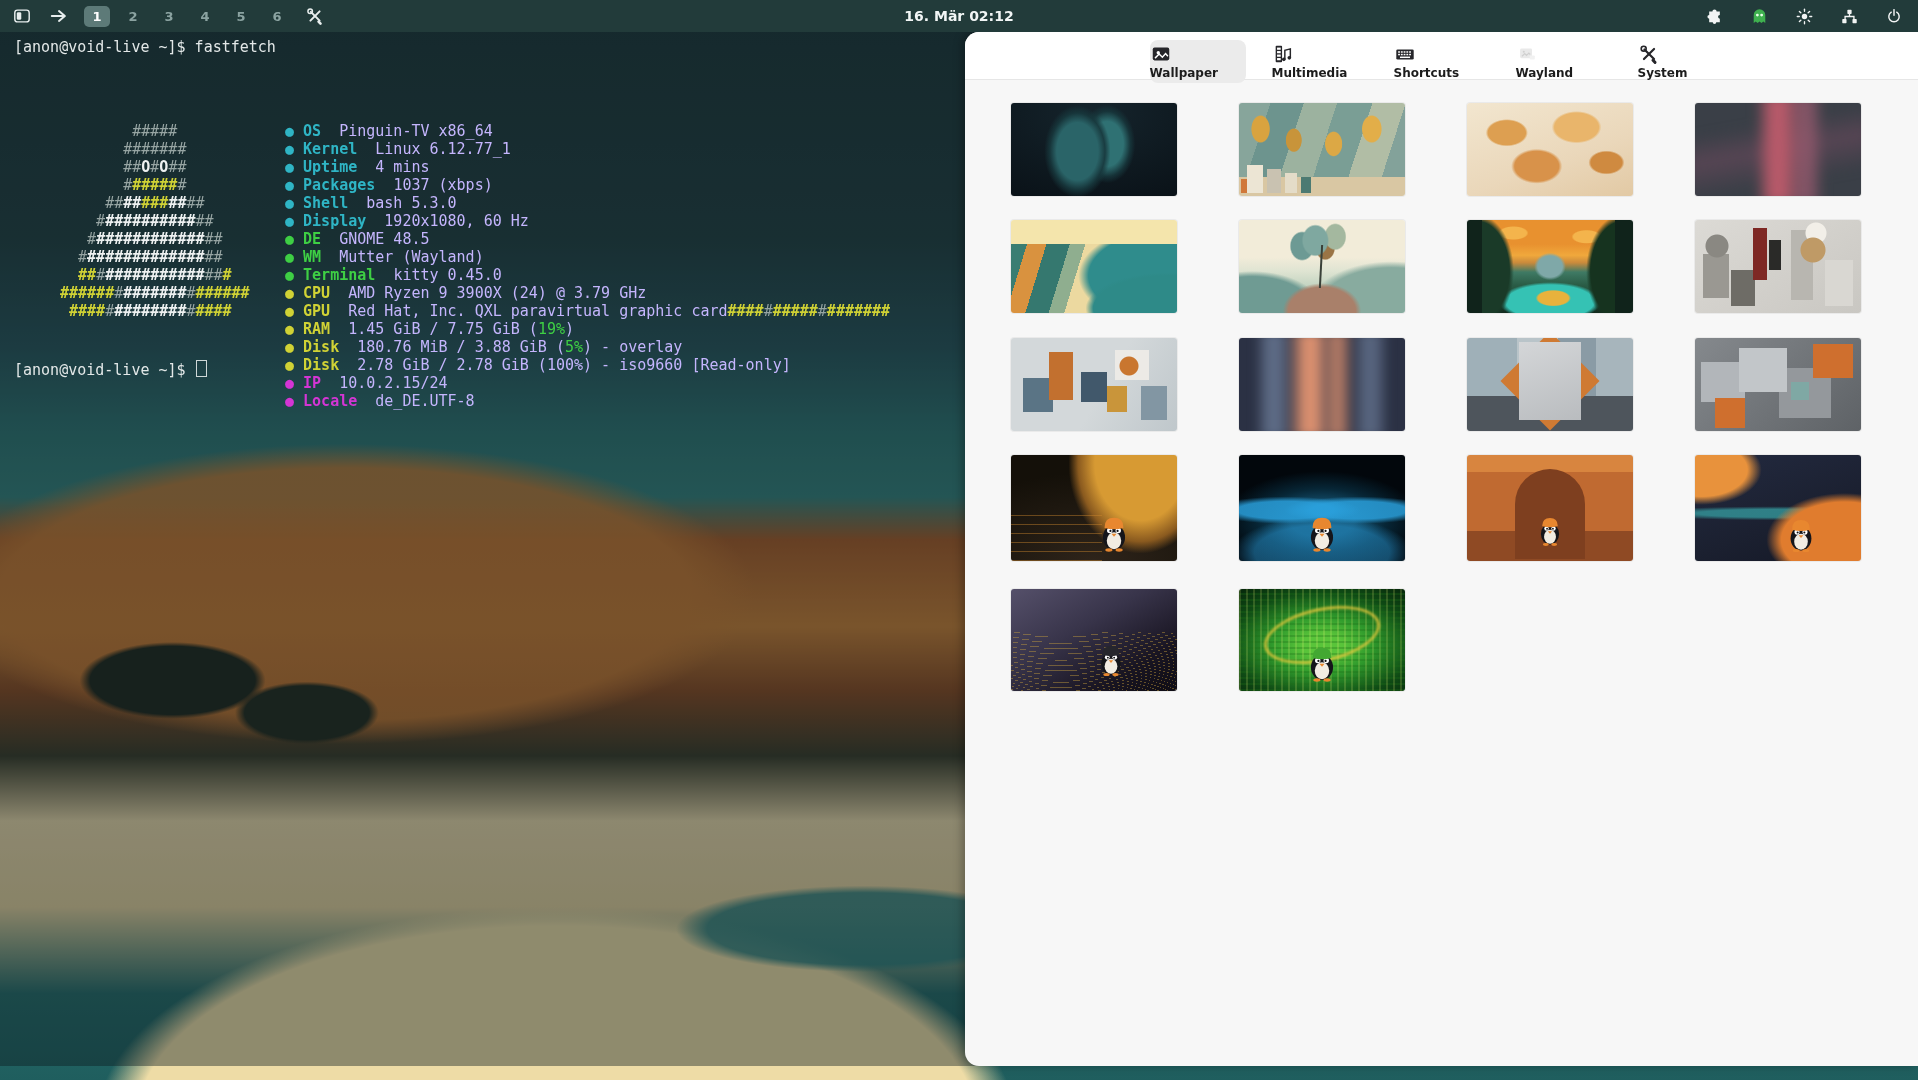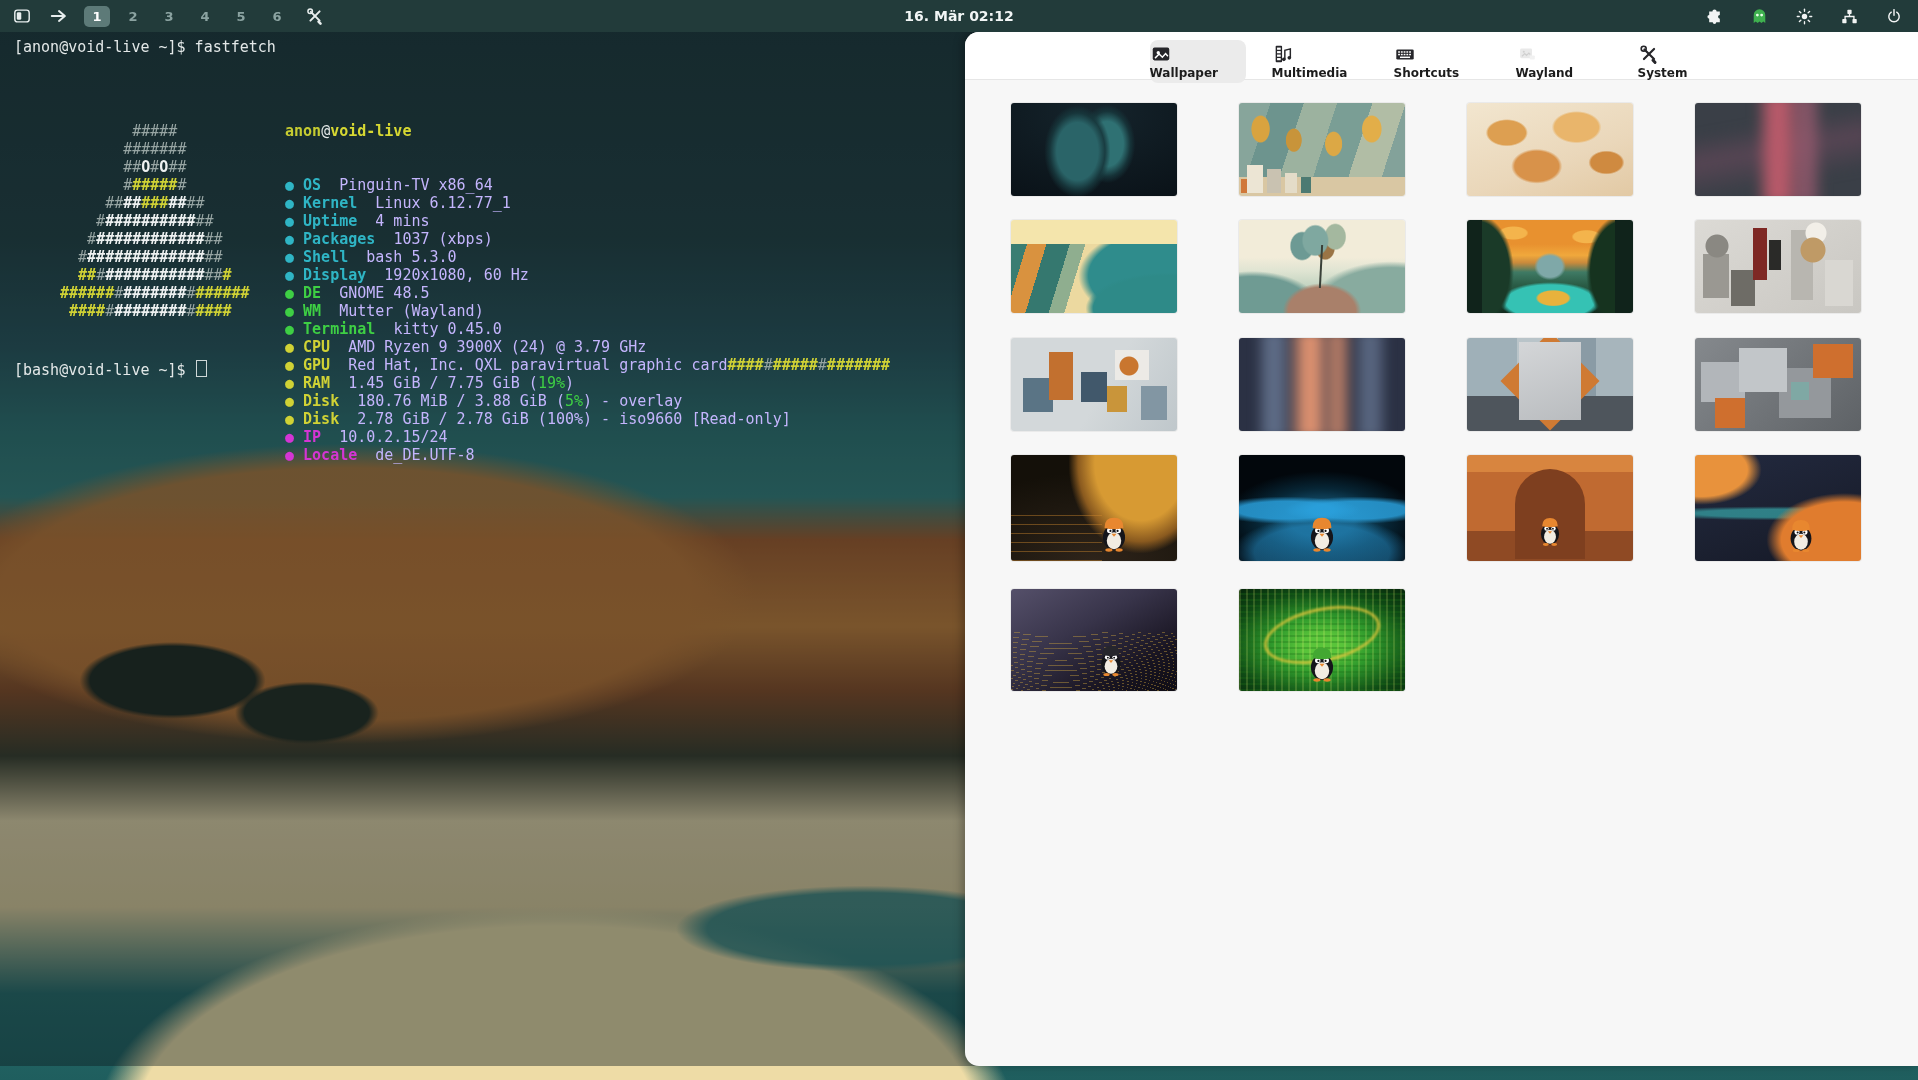--- a/index.html
+++ b/index.html
@@ -281,23 +281,22 @@
             <path d="M10 2 V9" stroke="#f2f4f4" stroke-width="1.8" stroke-linecap="round"></path>
           </svg>
       </span>
     </div>
   </div>
 
   <div class="terminal">
     <div class="t-line" style="left:14px;top:6px;">[anon@void-live ~]$ fastfetch</div>
     <div class="art" id="ascii-art"><div><span class="a-g">        #####</span></div><div><span class="a-g">       #######</span></div><div><span class="a-g">       ##</span><span class="a-w">O</span><span class="a-g">#</span><span class="a-w">O</span><span class="a-g">##</span></div><div><span class="a-g">       #</span><span class="a-y">#####</span><span class="a-g">#</span></div><div><span class="a-g">     ##</span><span class="a-w">##</span><span class="a-y">###</span><span class="a-w">##</span><span class="a-g">##</span></div><div><span class="a-g">    #</span><span class="a-w">##########</span><span class="a-g">##</span></div><div><span class="a-g">   #</span><span class="a-w">############</span><span class="a-g">##</span></div><div><span class="a-g">  #</span><span class="a-w">#############</span><span class="a-g">##</span></div><div><span class="a-g">  </span><span class="a-y">##</span><span class="a-g">#</span><span class="a-w">###########</span><span class="a-g">##</span><span class="a-y">#</span></div><div><span class="a-y">######</span><span class="a-g">#</span><span class="a-w">#######</span><span class="a-g">#</span><span class="a-y">######</span></div><div><span class="a-g"> </span><span class="a-y">####</span><span class="a-g">#</span><span class="a-w">########</span><span class="a-g">#</span><span class="a-y">####</span></div></div>
     <div class="ffinfo" id="ff-info">
-      <div><span class="ff-user">anon</span><span class="ff-at">@</span><span class="ff-host">void-live</span></div>
     <div><span class="c-cyan">● </span><span class="c-cyan">OS</span>  <span class="v-w">Pinguin-TV x86_64</span></div><div><span class="c-cyan">● </span><span class="c-cyan">Kernel</span>  <span class="v-w">Linux 6.12.77_1</span></div><div><span class="c-cyan">● </span><span class="c-cyan">Uptime</span>  <span class="v-w">4 mins</span></div><div><span class="c-cyan">● </span><span class="c-cyan">Packages</span>  <span class="v-w">1037 (xbps)</span></div><div><span class="c-cyan">● </span><span class="c-cyan">Shell</span>  <span class="v-w">bash 5.3.0</span></div><div><span class="c-cyan">● </span><span class="c-cyan">Display</span>  <span class="v-w">1920x1080, 60 Hz</span></div><div><span class="c-green">● </span><span class="c-green">DE</span>  <span class="v-w">GNOME 48.5</span></div><div><span class="c-green">● </span><span class="c-green">WM</span>  <span class="v-w">Mutter (Wayland)</span></div><div><span class="c-green">● </span><span class="c-green">Terminal</span>  <span class="v-w">kitty 0.45.0</span></div><div><span class="c-yellow">● </span><span class="c-yellow">CPU</span>  <span class="v-w">AMD Ryzen 9 3900X (24) @ 3.79 GHz</span></div><div><span class="c-yellow">● </span><span class="c-yellow">GPU</span>  <span class="v-w">Red Hat, Inc. QXL paravirtual graphic card</span><span class="v-y">####</span><span class="v-g">#</span><span class="v-y">#####</span><span class="v-g">#</span><span class="v-y">#######</span></div><div><span class="c-yellow">● </span><span class="c-yellow">RAM</span>  <span class="v-w">1.45 GiB / 7.75 GiB (</span><span class="v-green">19%</span><span class="v-w">)</span></div><div><span class="c-yellow">● </span><span class="c-yellow">Disk</span>  <span class="v-w">180.76 MiB / 3.88 GiB (</span><span class="v-green">5%</span><span class="v-w">) - overlay</span></div><div><span class="c-yellow">● </span><span class="c-yellow">Disk</span>  <span class="v-w">2.78 GiB / 2.78 GiB (</span><span class="v-red">100%</span><span class="v-w">) - iso9660 [Read-only]</span></div><div><span class="c-magenta">● </span><span class="c-magenta">IP</span>  <span class="v-w">10.0.2.15/24</span></div><div><span class="c-magenta">● </span><span class="c-magenta">Locale</span>  <span class="v-w">de_DE.UTF-8</span></div></div>
-    <div class="t-line" style="left:14px;top:328px;"><span>[bash@void-live ~]$</span> <span class="cursor"></span></div>
+    <div class="t-line" style="left:14px;top:328px;"><span>[anon@void-live ~]$</span> <span class="cursor"></span></div>
   </div>
 
   <div class="panel">
     <div class="p-header">
       <div class="tab active">
         <span class="ticon">
           <svg width="22" height="22" viewBox="0 0 24 24">
               <rect x="3" y="5" width="18" height="14" rx="2" fill="#26262a"></rect>
               <circle cx="9" cy="10.5" r="1.8" fill="#fff"></circle>
               <path d="M5.5 16.5 l4.5-4.5 3.5 3.5 3.5-4 2.5 3" stroke="#fff" stroke-width="1.6" fill="none"></path>

